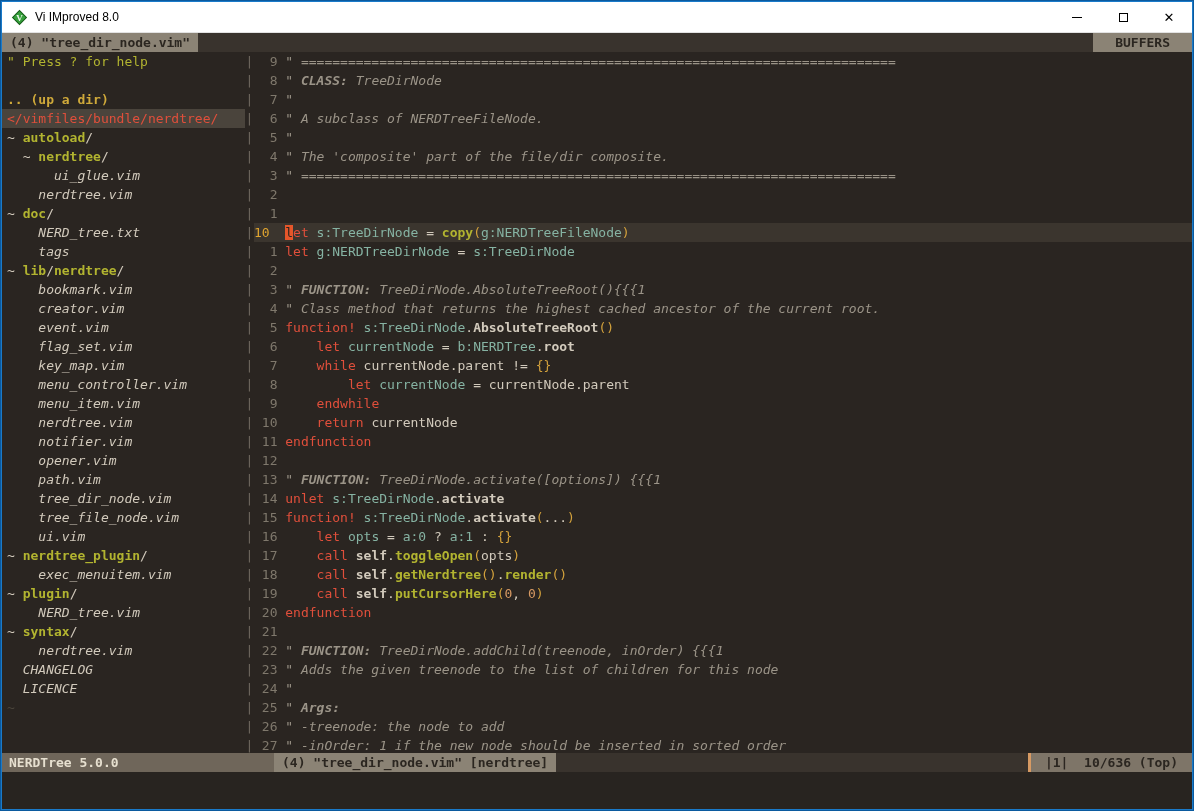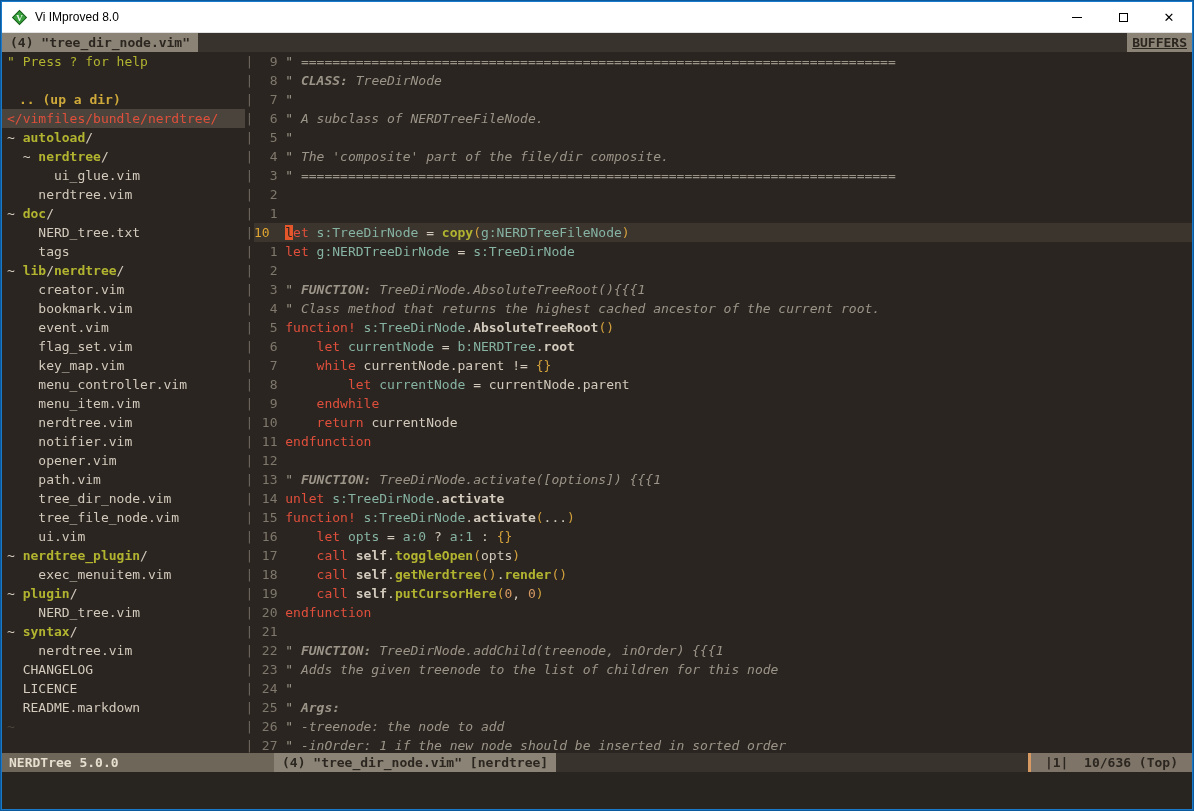--- a/index.html
+++ b/index.html
@@ -28,21 +28,21 @@
   .g-min { width: 10px; height: 1px; background: #000; }
   .g-max { width: 9px; height: 9px; border: 1px solid #000; }
   .g-close { font: 13px "DejaVu Sans", sans-serif; color: #000; }
   
   .tabline {
     height: 19px; background: var(--tabline-bg); display: flex; flex: none;
     font: bold 13px/19px "DejaVu Sans Mono", monospace;
   }
   .tab { background: var(--tab-bg); color: var(--tab-fg); padding: 0 8px; white-space: pre; }
   .tab-fill { flex: 1; }
-  .buffers { background: var(--tab-bg); color: var(--tab-fg); padding: 0 5px; text-decoration: underline; }
+  .buffers { background: var(--tab-bg); color: var(--tab-fg); padding: 0 22px; }
   
   .main { flex: 1; display: flex; overflow: hidden; font: 13px/19px "DejaVu Sans Mono", monospace; }
   .nerdtree { width: 243px; flex: none; overflow: hidden; }
   .trow { height: 19px; white-space: pre; padding-left: 5px; }
   .trow.hl { background: var(--treeroot-hl); }
   .winsep {
     width: 9px; flex: none; margin: 0; padding: 0; text-align: center;
     color: var(--separator); font: 13px/19px "DejaVu Sans Mono", monospace;
   }
   .editor { flex: 1; overflow: hidden; }
@@ -56,25 +56,25 @@
   .tk-i { color: var(--cyan); }
   .tk-f { color: var(--green); font-weight: bold; }
   .tk-y { color: var(--yellow); }
   .tk-c { color: var(--comment); font-style: italic; }
   .tk-cb { color: var(--comment); font-style: italic; font-weight: bold; }
   .tk-t { color: var(--fg); }
   .tk-m { color: var(--fg); font-weight: bold; }
   .tk-n { color: var(--number-literal); }
   .tk-cursor { background: var(--cursor-bg); color: #2a2520; }
   .tk-g { color: var(--green); }
-  .tk-u { color: var(--updir); font-weight: bold; margin-left: 12px; }
+  .tk-u { color: var(--updir); font-weight: bold; }
   .tk-r { color: var(--red); }
   .tk-d { color: var(--green); font-weight: bold; }
   .tk-q { color: var(--fg); }
-  .tk-p { color: var(--fg); }
+  .tk-p { color: var(--fg); font-style: italic; }
   .tk-dim { color: var(--tilde-dim); }
   
   .statusline { height: 19px; flex: none; display: flex; font: bold 13px/19px "DejaVu Sans Mono", monospace; }
   .st-left { width: 272px; flex: none; background: var(--statusnc-bg); color: var(--statusnc-fg); padding-left: 7px; white-space: pre; }
   .st-right { flex: 1; display: flex; background: var(--status-bg); }
   .st-file { background: var(--statusfile-bg); color: var(--statuspos-fg); padding: 0 8px; white-space: pre; }
   .st-fill { flex: 1; }
   .st-flags { color: var(--status-fg); font-weight: normal; padding-right: 7px; white-space: pre; }
   .st-sep { color: #77705f; }
   .st-divider { width: 3px; background: var(--number-literal); }
@@ -121,43 +121,42 @@
         <div class="trow"><span class="tk-u">.. (up a dir)</span></div>
         <div class="trow hl"><span class="tk-r">&lt;/vimfiles/bundle/nerdtree/</span></div>
         <div class="trow"><span class="tk-q">~ </span><span class="tk-d">autoload</span><span class="tk-q">/</span></div>
         <div class="trow"><span class="tk-q">  ~ </span><span class="tk-d">nerdtree</span><span class="tk-q">/</span></div>
         <div class="trow"><span class="tk-p">      ui_glue.vim</span></div>
         <div class="trow"><span class="tk-p">    nerdtree.vim</span></div>
         <div class="trow"><span class="tk-q">~ </span><span class="tk-d">doc</span><span class="tk-q">/</span></div>
         <div class="trow"><span class="tk-p">    NERD_tree.txt</span></div>
         <div class="trow"><span class="tk-p">    tags</span></div>
         <div class="trow"><span class="tk-q">~ </span><span class="tk-d">lib</span><span class="tk-q">/</span><span class="tk-d">nerdtree</span><span class="tk-q">/</span></div>
+        <div class="trow"><span class="tk-p">    bookmark.vim</span></div>
         <div class="trow"><span class="tk-p">    creator.vim</span></div>
-        <div class="trow"><span class="tk-p">    bookmark.vim</span></div>
         <div class="trow"><span class="tk-p">    event.vim</span></div>
         <div class="trow"><span class="tk-p">    flag_set.vim</span></div>
         <div class="trow"><span class="tk-p">    key_map.vim</span></div>
         <div class="trow"><span class="tk-p">    menu_controller.vim</span></div>
         <div class="trow"><span class="tk-p">    menu_item.vim</span></div>
         <div class="trow"><span class="tk-p">    nerdtree.vim</span></div>
         <div class="trow"><span class="tk-p">    notifier.vim</span></div>
         <div class="trow"><span class="tk-p">    opener.vim</span></div>
         <div class="trow"><span class="tk-p">    path.vim</span></div>
         <div class="trow"><span class="tk-p">    tree_dir_node.vim</span></div>
         <div class="trow"><span class="tk-p">    tree_file_node.vim</span></div>
         <div class="trow"><span class="tk-p">    ui.vim</span></div>
         <div class="trow"><span class="tk-q">~ </span><span class="tk-d">nerdtree_plugin</span><span class="tk-q">/</span></div>
         <div class="trow"><span class="tk-p">    exec_menuitem.vim</span></div>
         <div class="trow"><span class="tk-q">~ </span><span class="tk-d">plugin</span><span class="tk-q">/</span></div>
         <div class="trow"><span class="tk-p">    NERD_tree.vim</span></div>
         <div class="trow"><span class="tk-q">~ </span><span class="tk-d">syntax</span><span class="tk-q">/</span></div>
         <div class="trow"><span class="tk-p">    nerdtree.vim</span></div>
         <div class="trow"><span class="tk-p">  CHANGELOG</span></div>
         <div class="trow"><span class="tk-p">  LICENCE</span></div>
-        <div class="trow"><span class="tk-p">  README.markdown</span></div>
         <div class="trow"><span class="tk-dim">~</span></div>
       </div>
     <pre class="winsep" id="winsep">|
 |
 |
 |
 |
 |
 |
 |

